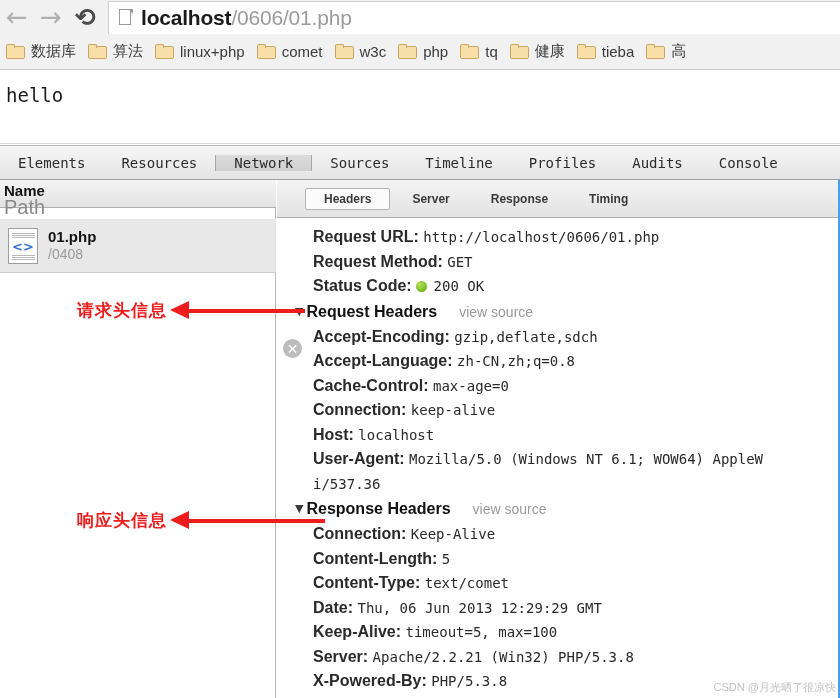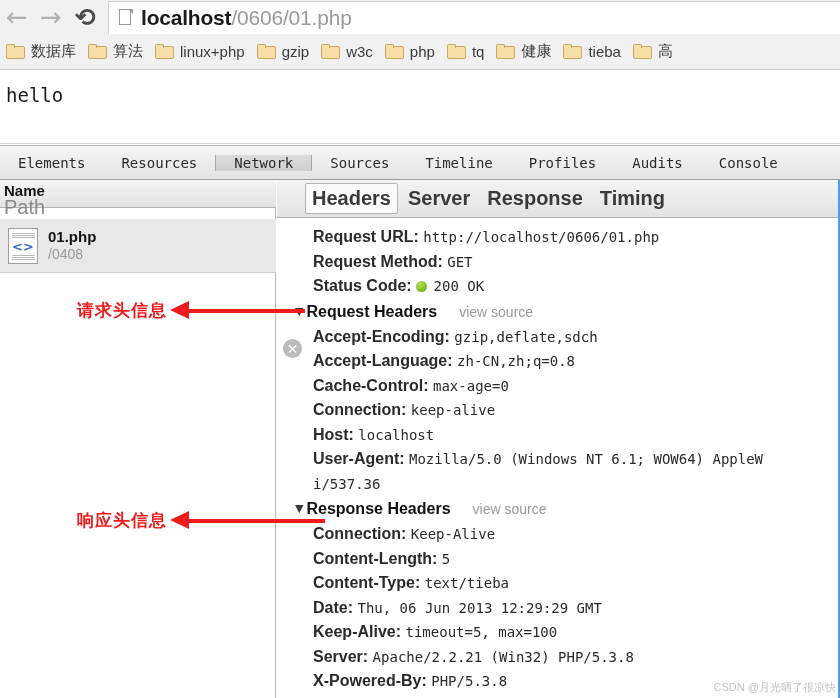--- a/index.html
+++ b/index.html
@@ -323,24 +323,24 @@
     left: 0; top: 0;
     right: 0; height: 38px;
     background: linear-gradient(to bottom, #f4f4f4 0%, #e2e2e2 100%);
     border-bottom: 1px solid #b0b0b0;
     display: flex;
     align-items: center;
     padding-left: 28px;
     box-sizing: border-box;
   }
   .detail-tab {
-    font-size: 20px;
+    font-size: 12px;
     font-weight: bold;
     color: #3a3a3a;
-    padding: 3px 6px;
+    padding: 3px 18px;
     margin-right: 3px;
     border-radius: 2px;
     box-sizing: border-box;
     border: 1px solid transparent;
   }
   .detail-tab.selected {
     background: #fbfbfb;
     border: 1px solid #b4b4b4;
   }
 
@@ -499,21 +499,21 @@
           <span class="back"></span>
           <span class="tab"></span>
         </span>
       <span class="bookmark-label">linux+php</span>
     </div>
     <div class="bookmark">
       <span class="folder-icon">
           <span class="back"></span>
           <span class="tab"></span>
         </span>
-      <span class="bookmark-label">gzip</span>
+      <span class="bookmark-label">comet</span>
     </div>
     <div class="bookmark">
       <span class="folder-icon">
           <span class="back"></span>
           <span class="tab"></span>
         </span>
       <span class="bookmark-label">w3c</span>
     </div>
     <div class="bookmark">
       <span class="folder-icon">
@@ -654,21 +654,21 @@
       <div class="hdr-line">
         <span class="k">Connection:</span>
         <span class="v">Keep-Alive</span>
       </div>
       <div class="hdr-line">
         <span class="k">Content-Length:</span>
         <span class="v">5</span>
       </div>
       <div class="hdr-line">
         <span class="k">Content-Type:</span>
-        <span class="v">text/tieba</span>
+        <span class="v">text/comet</span>
       </div>
       <div class="hdr-line">
         <span class="k">Date:</span>
         <span class="v">Thu, 06 Jun 2013 12:29:29 GMT</span>
       </div>
       <div class="hdr-line">
         <span class="k">Keep-Alive:</span>
         <span class="v">timeout=5, max=100</span>
       </div>
       <div class="hdr-line">

